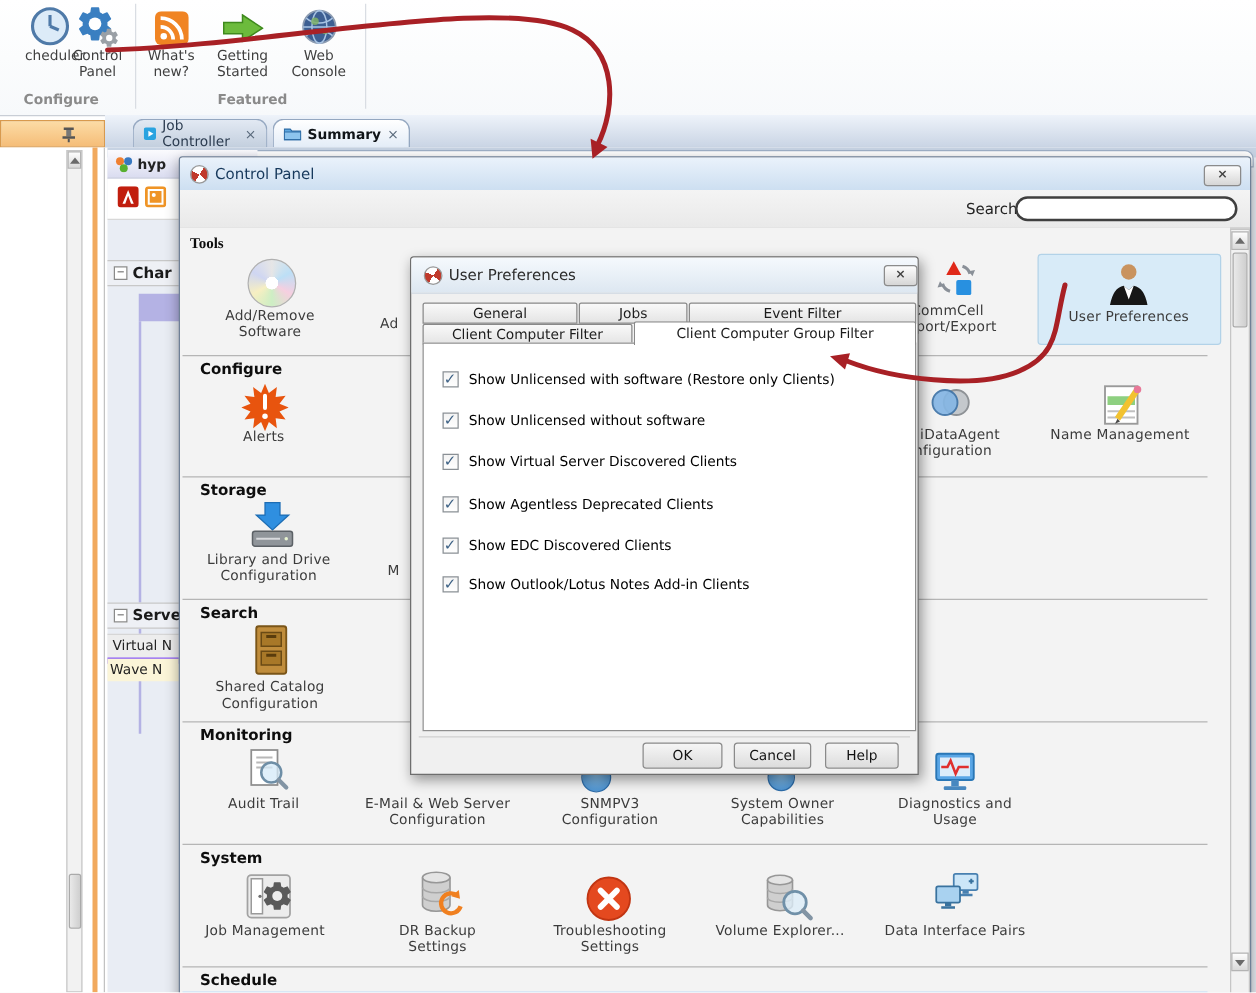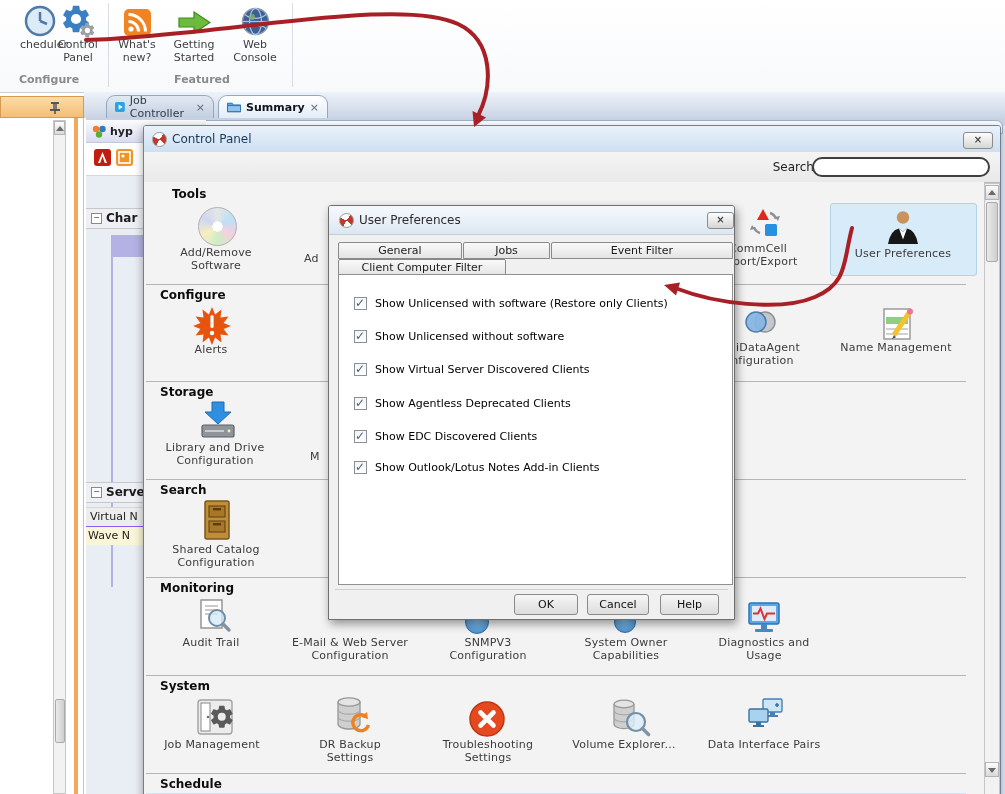--- a/index.html
+++ b/index.html
@@ -213,21 +213,21 @@
       <div class="a cp-title-text" style="left:28px;top:6px;">Control Panel</div>
       <div class="a dlg-close" style="left:819px;top:6px;width:28px;height:15px;">×</div>
     </div>
     <div class="a cp-search">
       <div class="a cp-search-label" style="right:182px;top:8px;">Search:</div>
       <input class="a cp-input" style="right: 10px; top: 5px;" value="">
     </div>
 
     <div class="a cp-body">
 
-      <div class="a cp-sec" style="left:28px;top:5px;">Tools</div>
+      <div class="a cp-sec" style="left:8px;top:5px;font-family:Liberation Serif, serif;">Tools</div>
       <div class="a">
         <div class="a cd" style="left:54px;top:25px;width:37px;height:37px;"></div>
         <div class="a cp-label" style="left:11px;top:64px;width:122px;">Add/Remove Software</div>
       </div>
       <div class="a cp-label" style="left:160px;top:70px;width:30px;text-align:left;">Ad</div>
       <div class="a">
         <svg class="a" style="left:604px;top:25px;" width="32" height="32" viewBox="0 0 32 32">
           <path d="M9 13L15 2l6 11z" fill="#e02818"></path>
           <rect x="17" y="17" width="12" height="12" rx="1.5" fill="#2890e0"></rect>
           <path d="M22 6a9 9 0 0 1 6 6" fill="none" stroke="#8a9098" stroke-width="2.5"></path>
@@ -410,20 +410,21 @@
     <div class="a up-title">
       <div class="a swirl" style="left:10px;top:7px;width:13px;height:13px;"></div>
       <div class="a up-title-text" style="left:30px;top:7px;">User Preferences</div>
       <div class="a dlg-close" style="left:378px;top:6px;width:25px;height:15px;">×</div>
     </div>
 
     <div class="uptab" style="left:9px;top:36px;width:124px;height:17px;line-height:16px;">General</div>
     <div class="uptab" style="left:134px;top:36px;width:87px;height:17px;line-height:16px;">Jobs</div>
     <div class="uptab" style="left:222px;top:36px;width:182px;height:17px;line-height:16px;">Event Filter</div>
     <div class="uptab" style="left:9px;top:53px;width:168px;height:17px;line-height:16px;">Client Computer Filter</div>
+    <div class="uptab active" style="left:178px;top:51px;width:226px;height:19px;line-height:18px;">Client Computer Group Filter</div>
 
     <div class="a up-content">
       <div>
         <span class="cb checked" style="left:15px;top:22px;"></span>
         <span class="cb-label" style="left:36px;top:22px;">Show Unlicensed with software (Restore only Clients)</span>
       </div>
       <div>
         <span class="cb checked" style="left:15px;top:55px;"></span>
         <span class="cb-label" style="left:36px;top:55px;">Show Unlicensed without software</span>
       </div>

